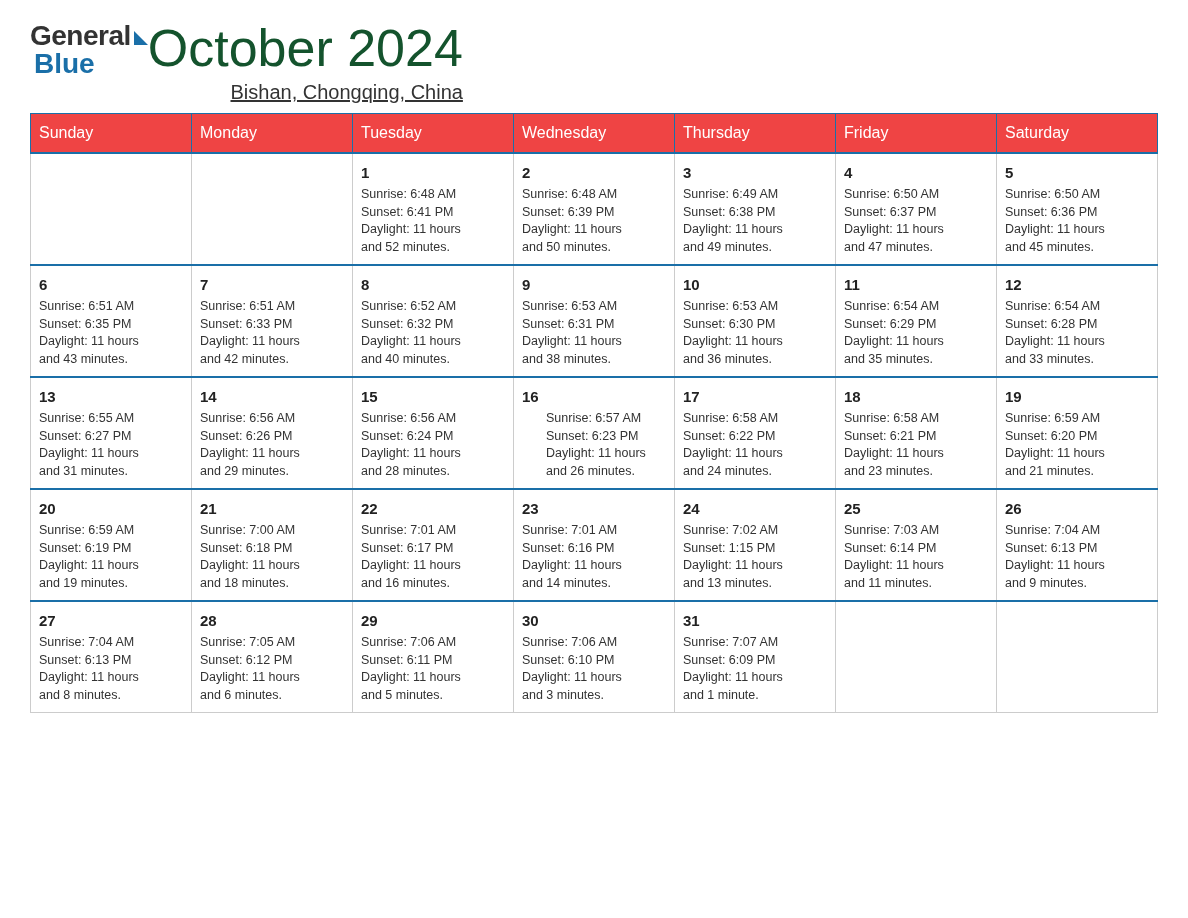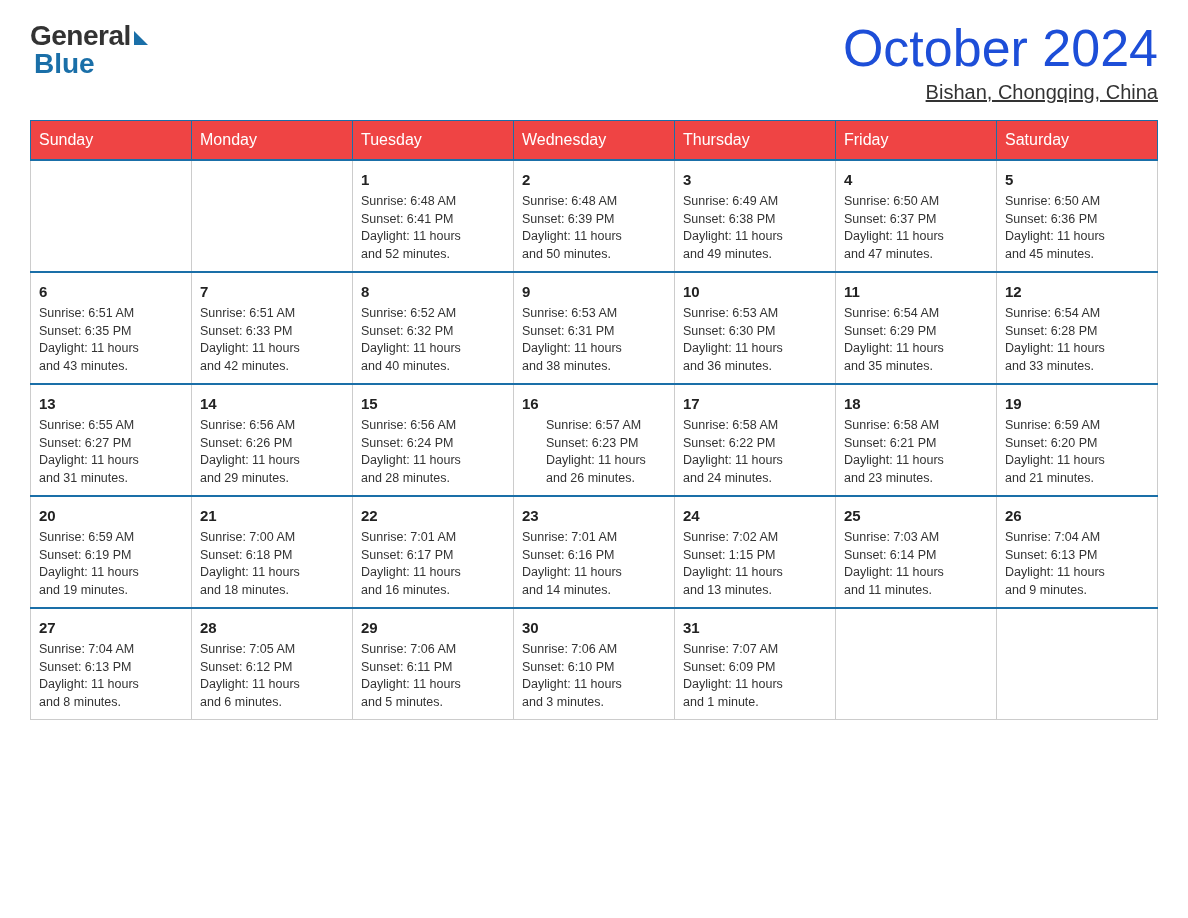--- a/index.html
+++ b/index.html
@@ -5,23 +5,22 @@
     * { box-sizing: border-box; margin: 0; padding: 0; }
     body {
       font-family: Arial, sans-serif;
       background: #fff;
       padding: 20px 30px;
       width: 1188px;
       min-height: 918px;
     }
     .header {
       display: flex;
-      justify-content: space-between;
       align-items: flex-start;
-      margin-bottom: 16px;
+      margin-bottom: 9px;
     }
     .logo {
       display: flex;
       flex-direction: column;
       align-items: flex-start;
     }
     .logo-top {
       display: flex;
       align-items: center;
     }
@@ -46,21 +45,21 @@
       color: #1a6fa8;
       margin-top: -4px;
       padding-left: 4px;
     }
     .title-section {
       text-align: right;
     }
     .month-title {
       font-size: 52px;
       font-weight: normal;
-      color: #1d4ed8;
+      color: #14532d;
       line-height: 1.1;
     }
     .location {
       font-size: 20px;
       color: #333;
       margin-top: 4px;
       text-decoration: underline;
     }
     table {
       width: 100%;

